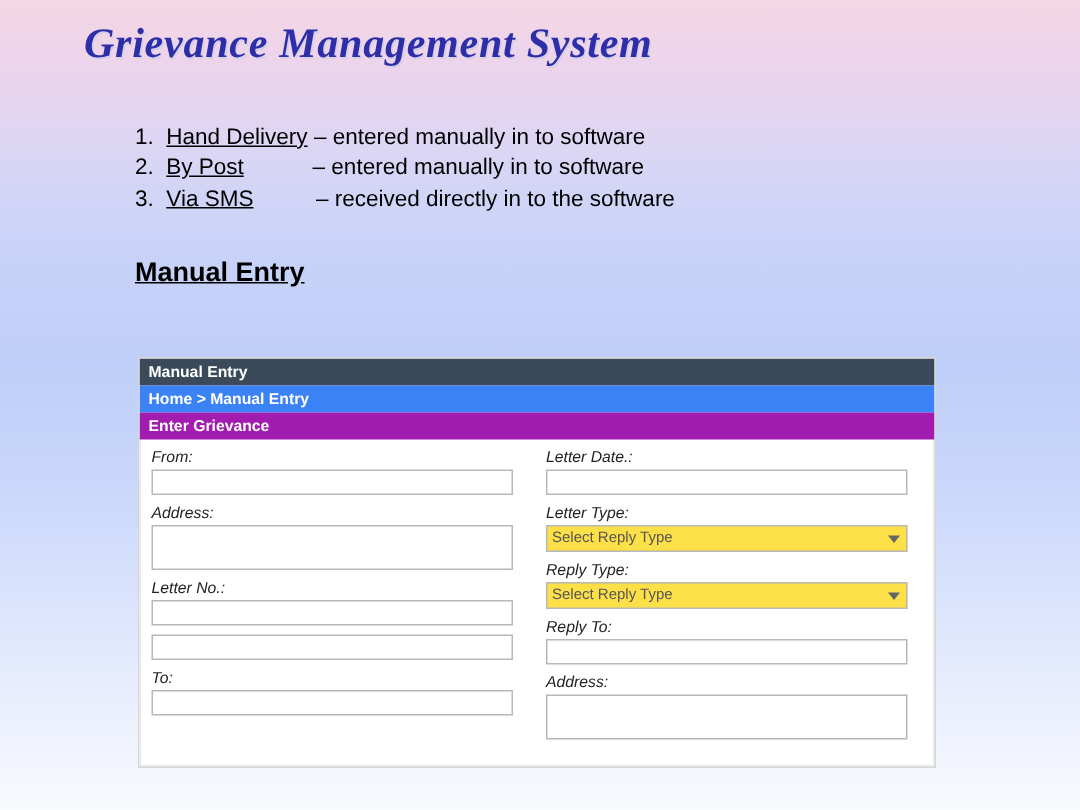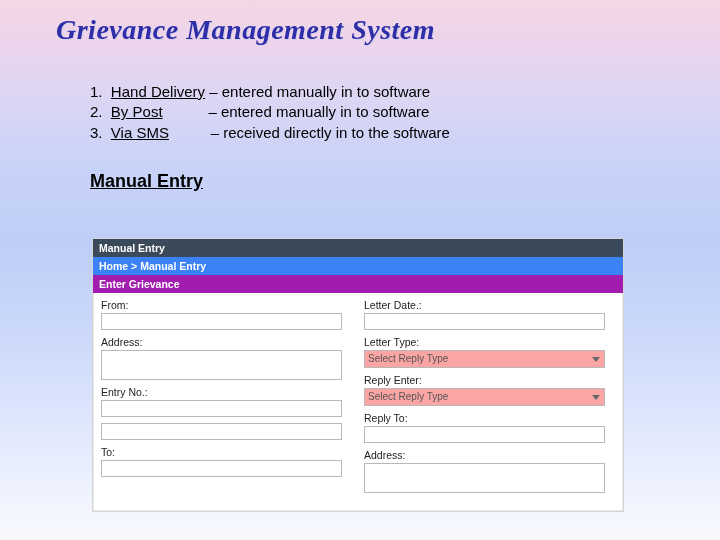--- a/index.html
+++ b/index.html
@@ -82,37 +82,38 @@
     display: flex;
     padding: 6px 8px 0 8px;
     gap: 12px;
   }
   .col { flex: 1; }
   .fld { margin-bottom: 6px; }
   .lbl {
     font-size: 10.5px;
     color: #222;
     margin-bottom: 2px;
+    font-style: italic;
   }
   .inp {
     width: 96%;
     height: 17px;
     border: 1px solid #b8b8b8;
     background: #fff;
     box-sizing: border-box;
     font-size: 10.5px;
     padding: 0 3px;
     color: #555;
   }
   .inp.tall { height: 30px; }
   .sel {
     width: 96%;
     height: 18px;
     border: 1px solid #b8b8b8;
-    background: #fca5a5;
+    background: #fde047;
     box-sizing: border-box;
     font-size: 10px;
     color: #555;
     padding-left: 3px;
     line-height: 16px;
     position: relative;
   }
   .sel::after {
     content: "";
     position: absolute;
@@ -146,21 +147,21 @@
       <div class="col">
         <div class="fld">
           <div class="lbl">From:</div>
           <input class="inp" style="">
         </div>
         <div class="fld">
           <div class="lbl">Address:</div>
           <input class="inp tall" style="">
         </div>
         <div class="fld">
-          <div class="lbl">Entry No.:</div>
+          <div class="lbl">Letter No.:</div>
           <input class="inp" style="">
         </div>
         <div class="fld">
           <input class="inp" style="">
         </div>
         <div class="fld">
           <div class="lbl">To:</div>
           <input class="inp" style="">
         </div>
       </div>
@@ -168,21 +169,21 @@
       <div class="col">
         <div class="fld">
           <div class="lbl">Letter Date.:</div>
           <input class="inp" style="">
         </div>
         <div class="fld">
           <div class="lbl">Letter Type:</div>
           <div class="sel">Select Reply Type</div>
         </div>
         <div class="fld">
-          <div class="lbl">Reply Enter:</div>
+          <div class="lbl">Reply Type:</div>
           <div class="sel">Select Reply Type</div>
         </div>
         <div class="fld">
           <div class="lbl">Reply To:</div>
           <input class="inp" style="">
         </div>
         <div class="fld">
           <div class="lbl">Address:</div>
           <input class="inp tall" style="">
         </div>

